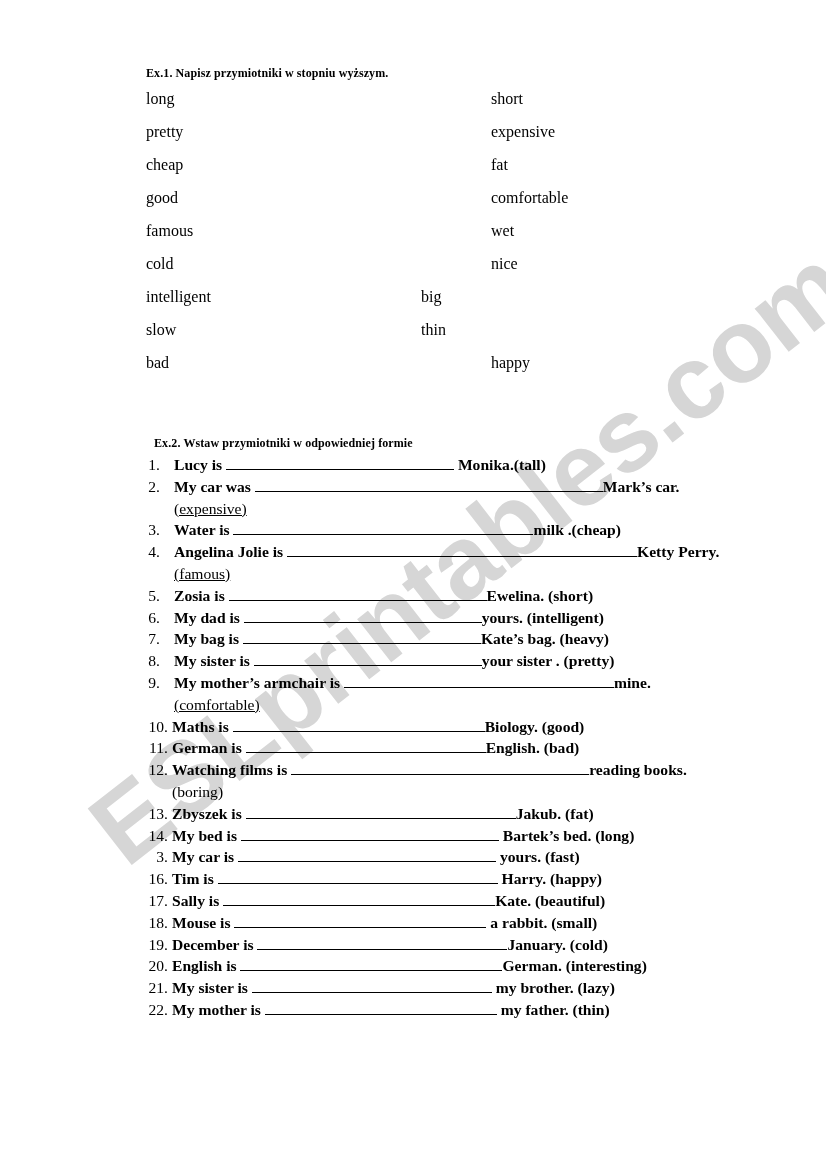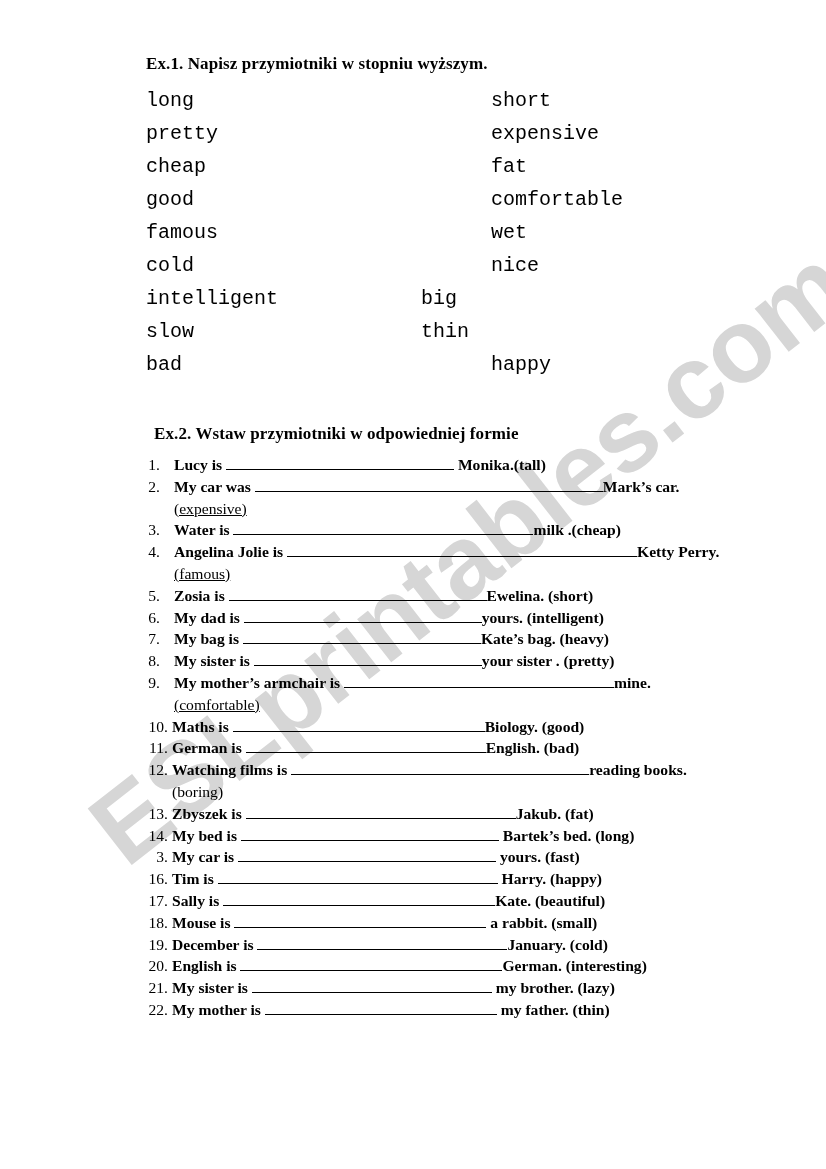--- a/index.html
+++ b/index.html
@@ -51,44 +51,44 @@
   
   #content {
     position: absolute;
     inset: 0;
     z-index: 10;
   }
 
   .heading {
     position: absolute;
     font-weight: bold;
-    font-size: 17px;
+    font-size: 12px;
     letter-spacing: 0.1px;
     white-space: nowrap;
+    margin-top: 12px;
   }
   #ex1-heading { left: 146px; top: 54px; }
   #ex2-heading { left: 154px; top: 424px; }
 
   
   #wordlist {
     position: absolute;
     left: 146px;
     top: 90px;
     width: 620px;
   }
   .word-row {
     display: flex;
     height: 33px;
     align-items: flex-start;
   }
   .word-cell {
-    font-size: 20px;
+    font-size: 16px;
     line-height: 1.1;
     white-space: nowrap;
-    font-family: Liberation Mono, monospace;
   }
   .word-left  { width: 345px; }
   .word-right { width: 275px; }
 
   
   #ex2-list {
     position: absolute;
     left: 146px;
     top: 454px;
     width: 640px;

